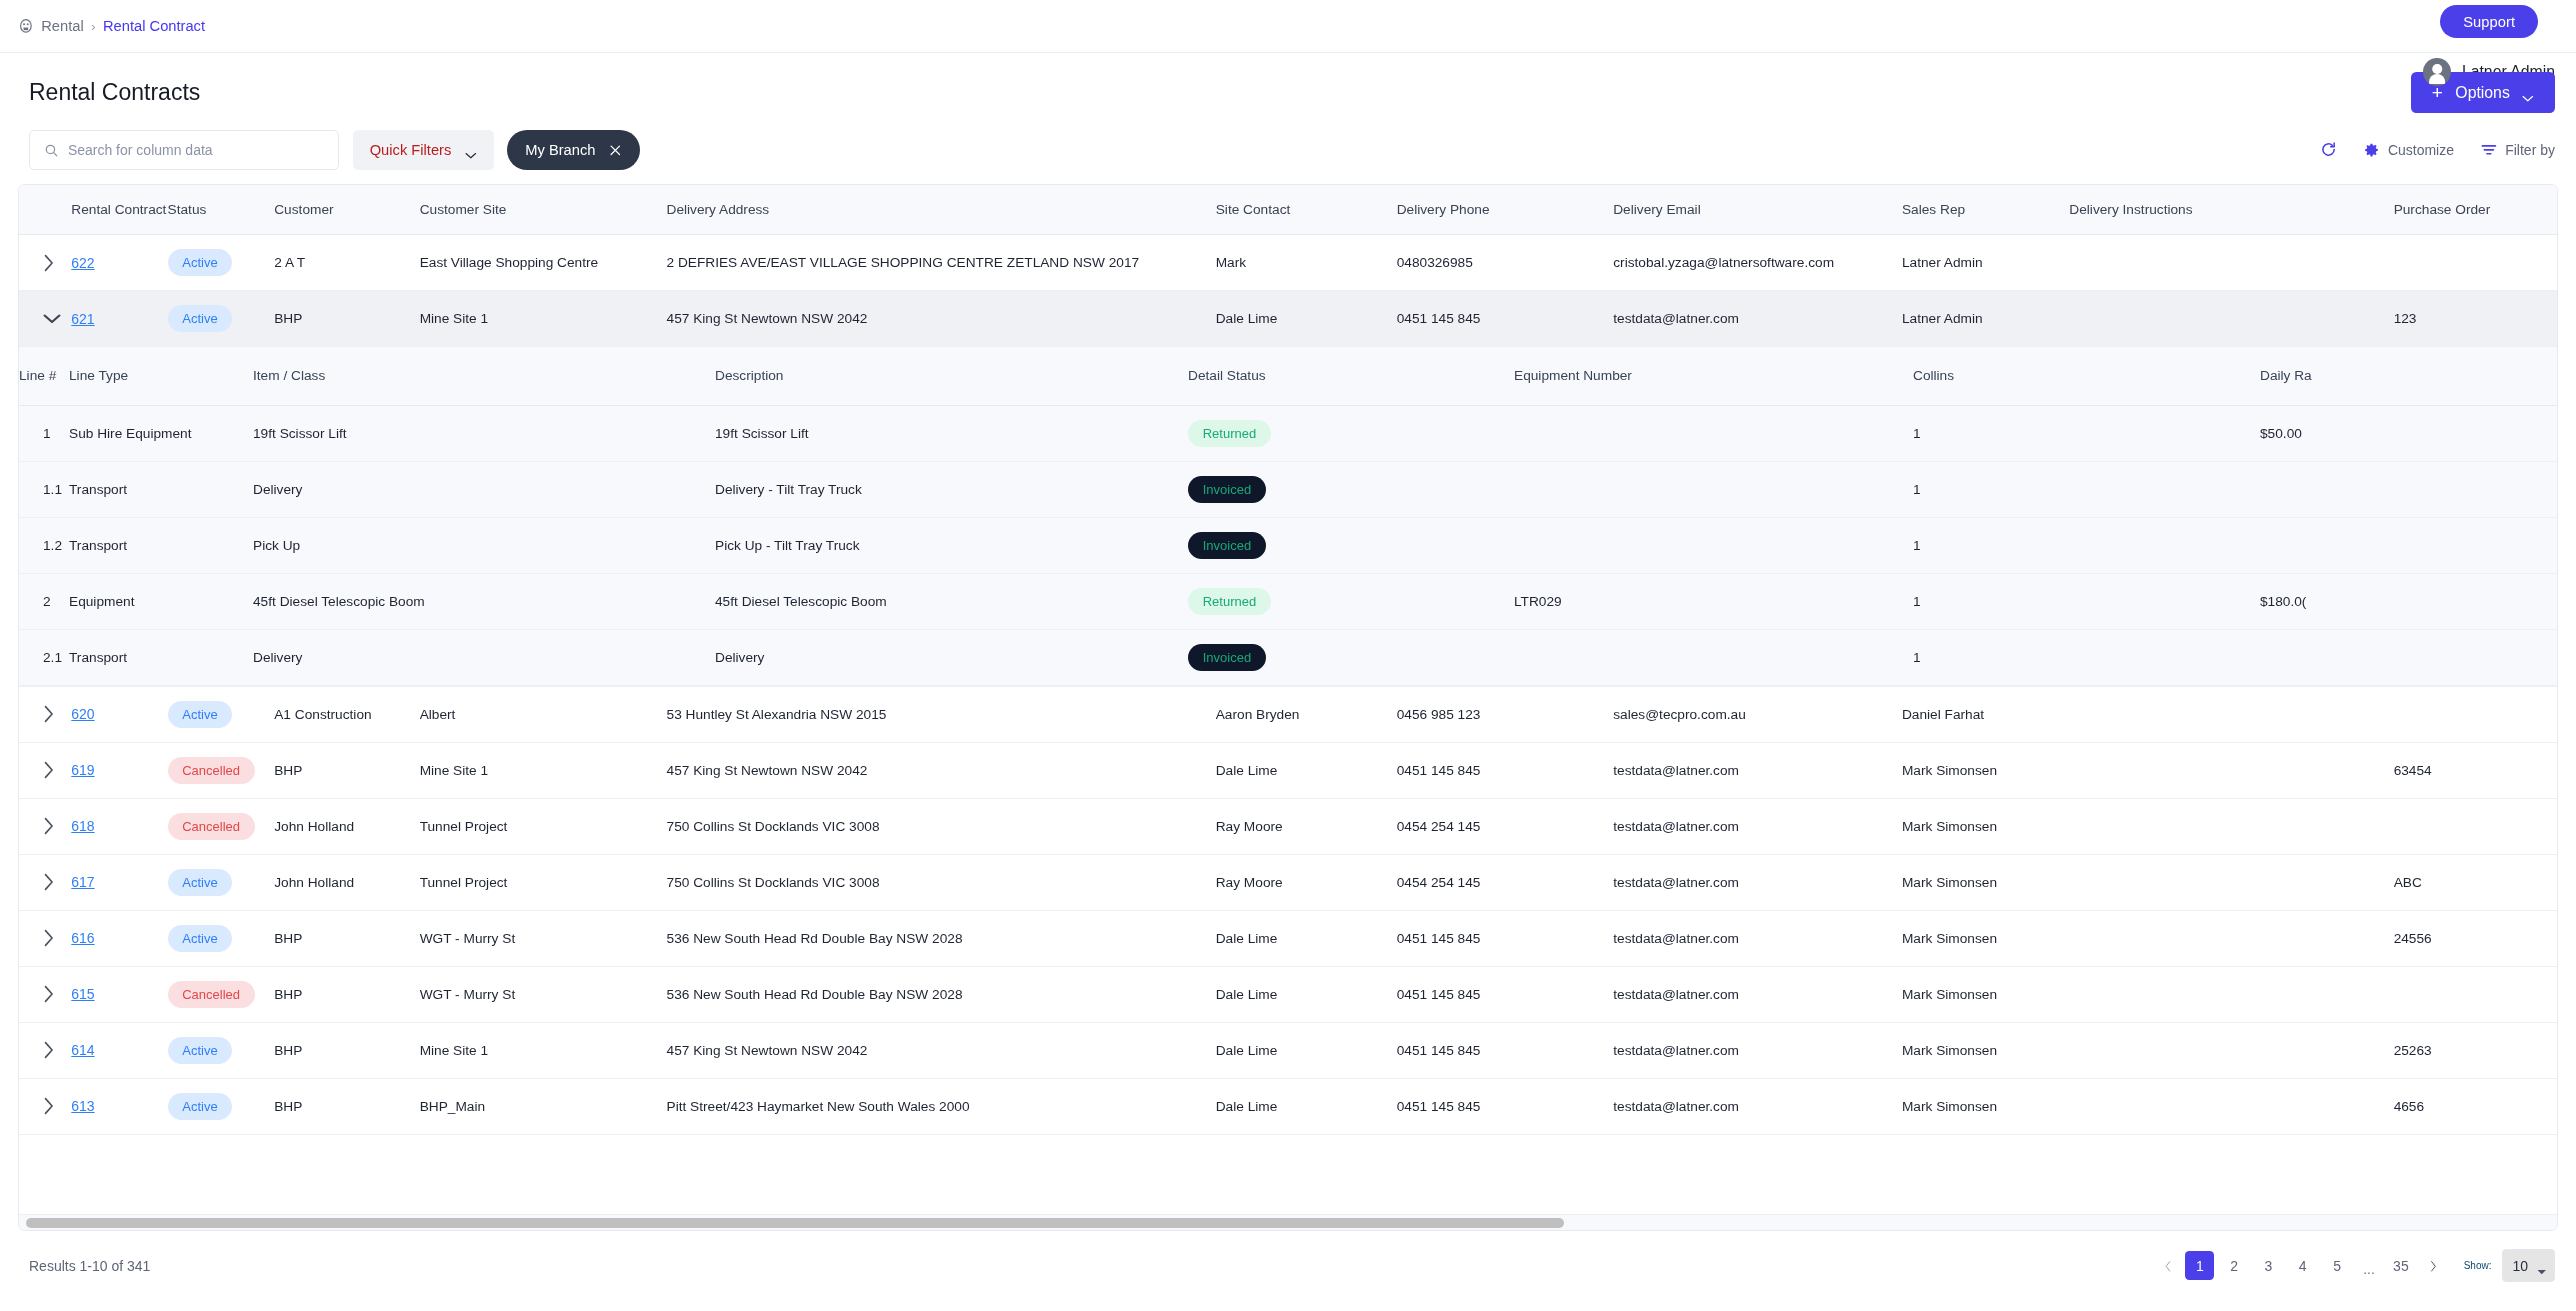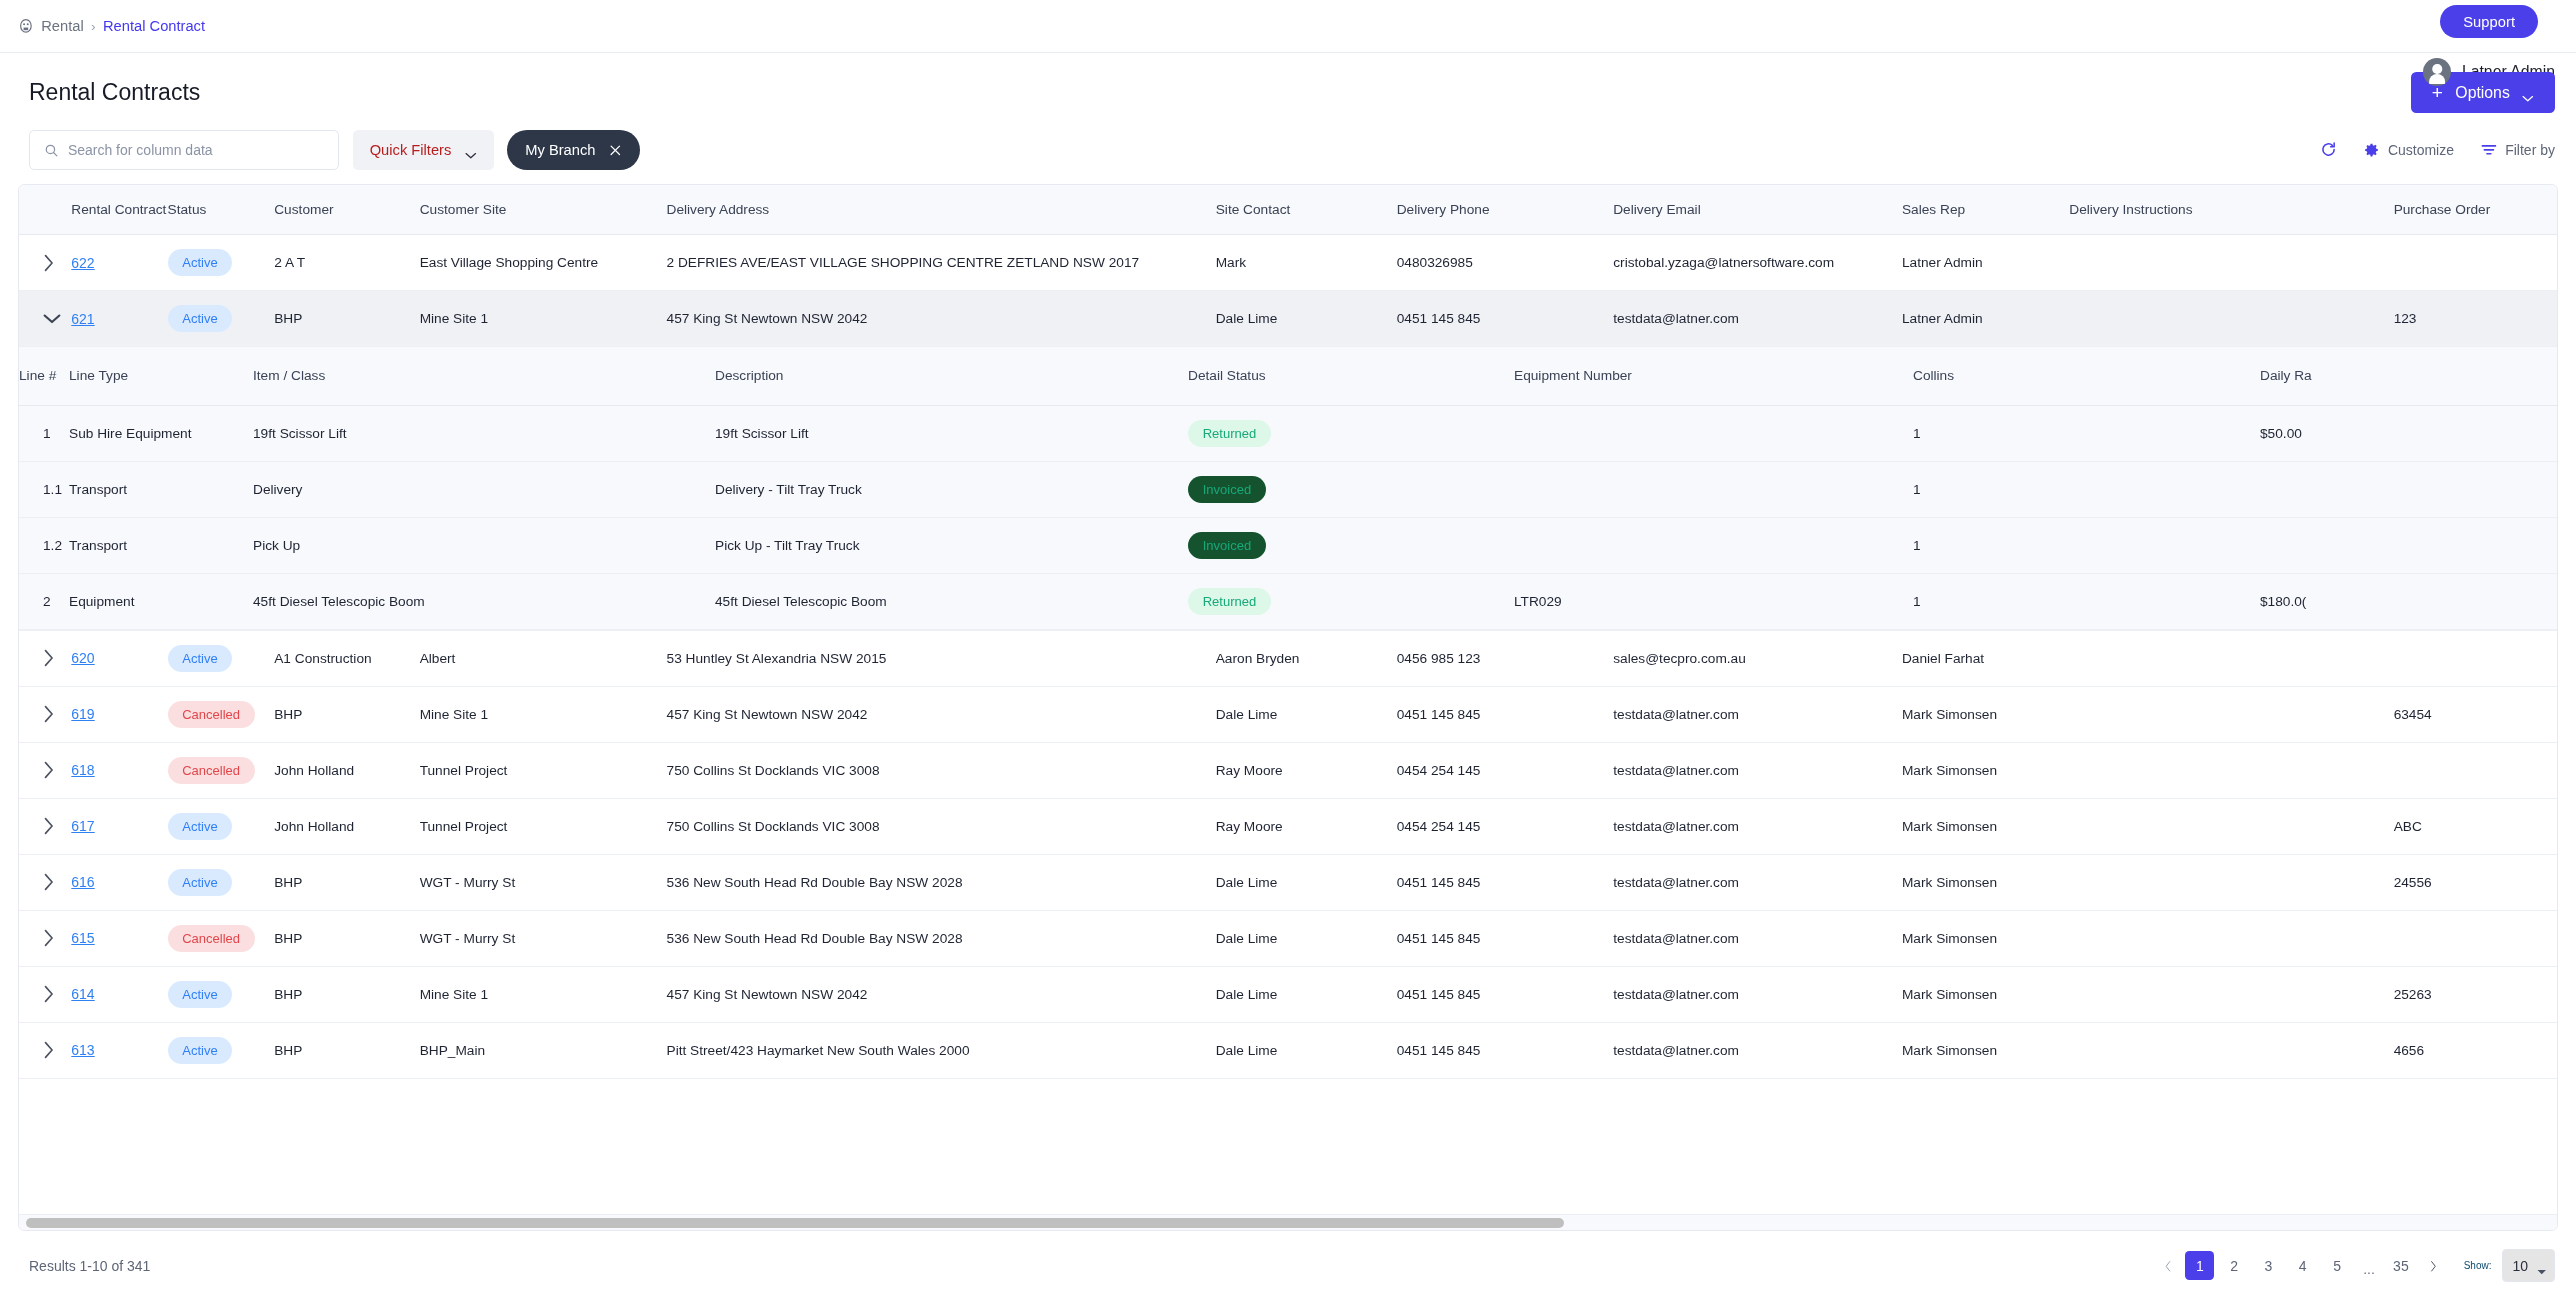--- a/index.html
+++ b/index.html
@@ -158,21 +158,21 @@
   .rc-link {
     color: #2f7ff5; text-decoration: underline; cursor: pointer; font-size: 14px;
   }
   .badge {
     display: inline-flex; align-items: center; justify-content: center;
     height: 27px; padding: 0 14.7px; border-radius: 525px; font-size: 13px;
   }
   .badge-active   { background: #d9eaff; color: #2f7ff5; }
   .badge-cancelled{ background: #fbdfe0; color: #e2464a; }
   .badge-returned { background: #ddf7e8; color: #16a97a; }
-  .badge-invoiced { background: #14532d; color: #16a97a; }
+  .badge-invoiced { background: #0f172a; color: #16a97a; }
 
   
   .detail-wrap { padding: 0; background: #f7f9fc; }
   table.sub { border-collapse: collapse; width: 100%; table-layout: fixed; }
   table.sub thead th {
     background: #f7f9fc; color: #3a4255;
     font-size: 13.7px; font-weight: 400; text-align: left;
     height: 58px; border-bottom: 0.5px solid #e6e9f0; white-space: nowrap;
   }
   table.sub tbody td {
@@ -435,20 +435,30 @@
                   <tr>
                     <td class="s-line">2</td>
                     <td class="s-type">Equipment</td>
                     <td class="s-item">45ft Diesel Telescopic Boom</td>
                     <td class="s-desc">45ft Diesel Telescopic Boom</td>
                     <td class="s-stat"><span class="badge badge-returned">Returned</span></td>
                     <td class="s-eq">LTR029</td>
                     <td class="s-qty">1</td>
                     <td class="s-rate">$180.0(</td>
                   </tr>
+                  <tr>
+                    <td class="s-line">2.1</td>
+                    <td class="s-type">Transport</td>
+                    <td class="s-item">Delivery</td>
+                    <td class="s-desc">Delivery</td>
+                    <td class="s-stat"><span class="badge badge-invoiced">Invoiced</span></td>
+                    <td class="s-eq"></td>
+                    <td class="s-qty">1</td>
+                    <td class="s-rate"></td>
+                  </tr>
                 </tbody>
               </table>
             </td>
           </tr>
           <tr>
             <td class="c-exp">
               <span class="chev-row"><svg viewBox="0 0 14 22" width="11.6" height="18">
                   <path d="M3 2l8 9-8 9" fill="none" stroke="#4a5161" stroke-width="2" stroke-linecap="round" stroke-linejoin="round"></path>
                 </svg></span>
             </td>

